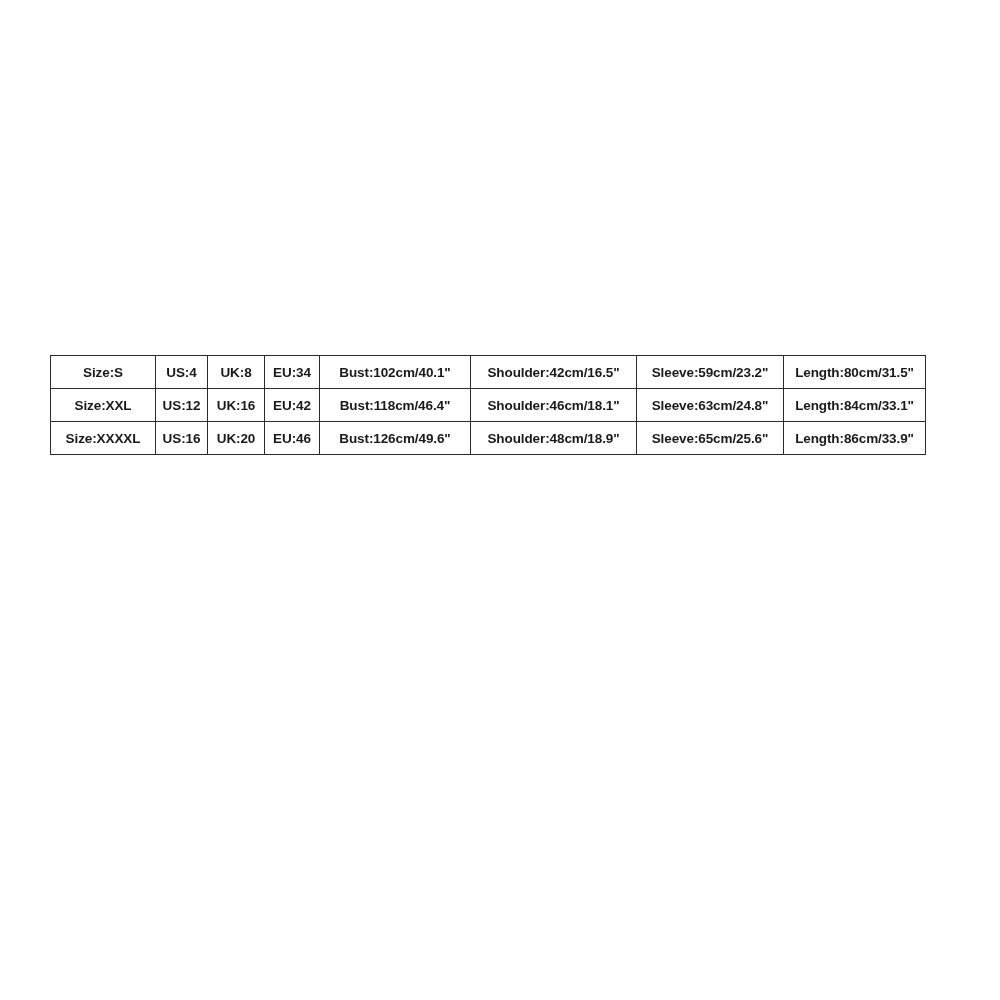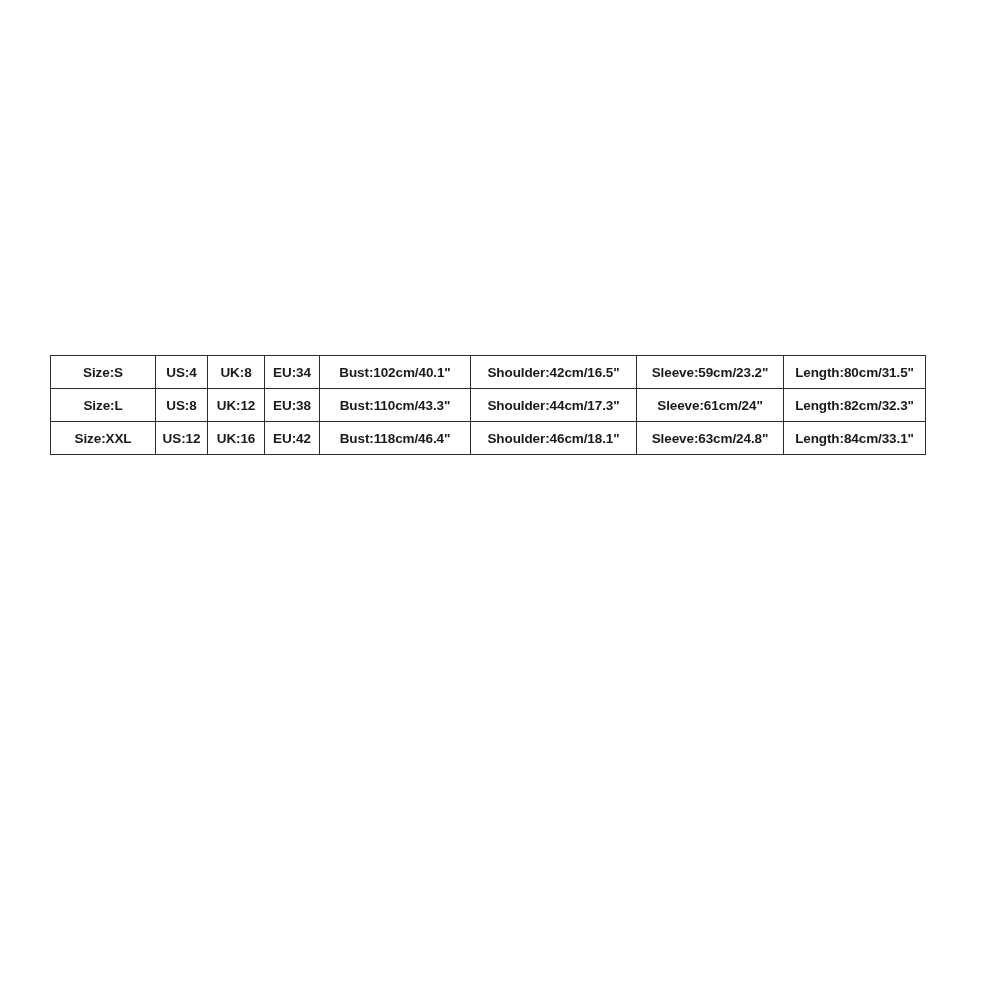--- a/index.html
+++ b/index.html
@@ -67,34 +67,34 @@
         <td>Size:S</td>
         <td>US:4</td>
         <td>UK:8</td>
         <td>EU:34</td>
         <td>Bust:102cm/40.1"</td>
         <td>Shoulder:42cm/16.5"</td>
         <td>Sleeve:59cm/23.2"</td>
         <td>Length:80cm/31.5"</td>
       </tr>
       <tr>
-        <td>Size:L</td>
-        <td>US:8</td>
-        <td>UK:12</td>
-        <td>EU:38</td>
-        <td>Bust:110cm/43.3"</td>
-        <td>Shoulder:44cm/17.3"</td>
-        <td>Sleeve:61cm/24"</td>
-        <td>Length:82cm/32.3"</td>
-      </tr>
-      <tr>
         <td>Size:XXL</td>
         <td>US:12</td>
         <td>UK:16</td>
         <td>EU:42</td>
         <td>Bust:118cm/46.4"</td>
         <td>Shoulder:46cm/18.1"</td>
         <td>Sleeve:63cm/24.8"</td>
         <td>Length:84cm/33.1"</td>
       </tr>
+      <tr>
+        <td>Size:XXXXL</td>
+        <td>US:16</td>
+        <td>UK:20</td>
+        <td>EU:46</td>
+        <td>Bust:126cm/49.6"</td>
+        <td>Shoulder:48cm/18.9"</td>
+        <td>Sleeve:65cm/25.6"</td>
+        <td>Length:86cm/33.9"</td>
+      </tr>
     </tbody>
   </table>
 </div>
 
 </body></html>

